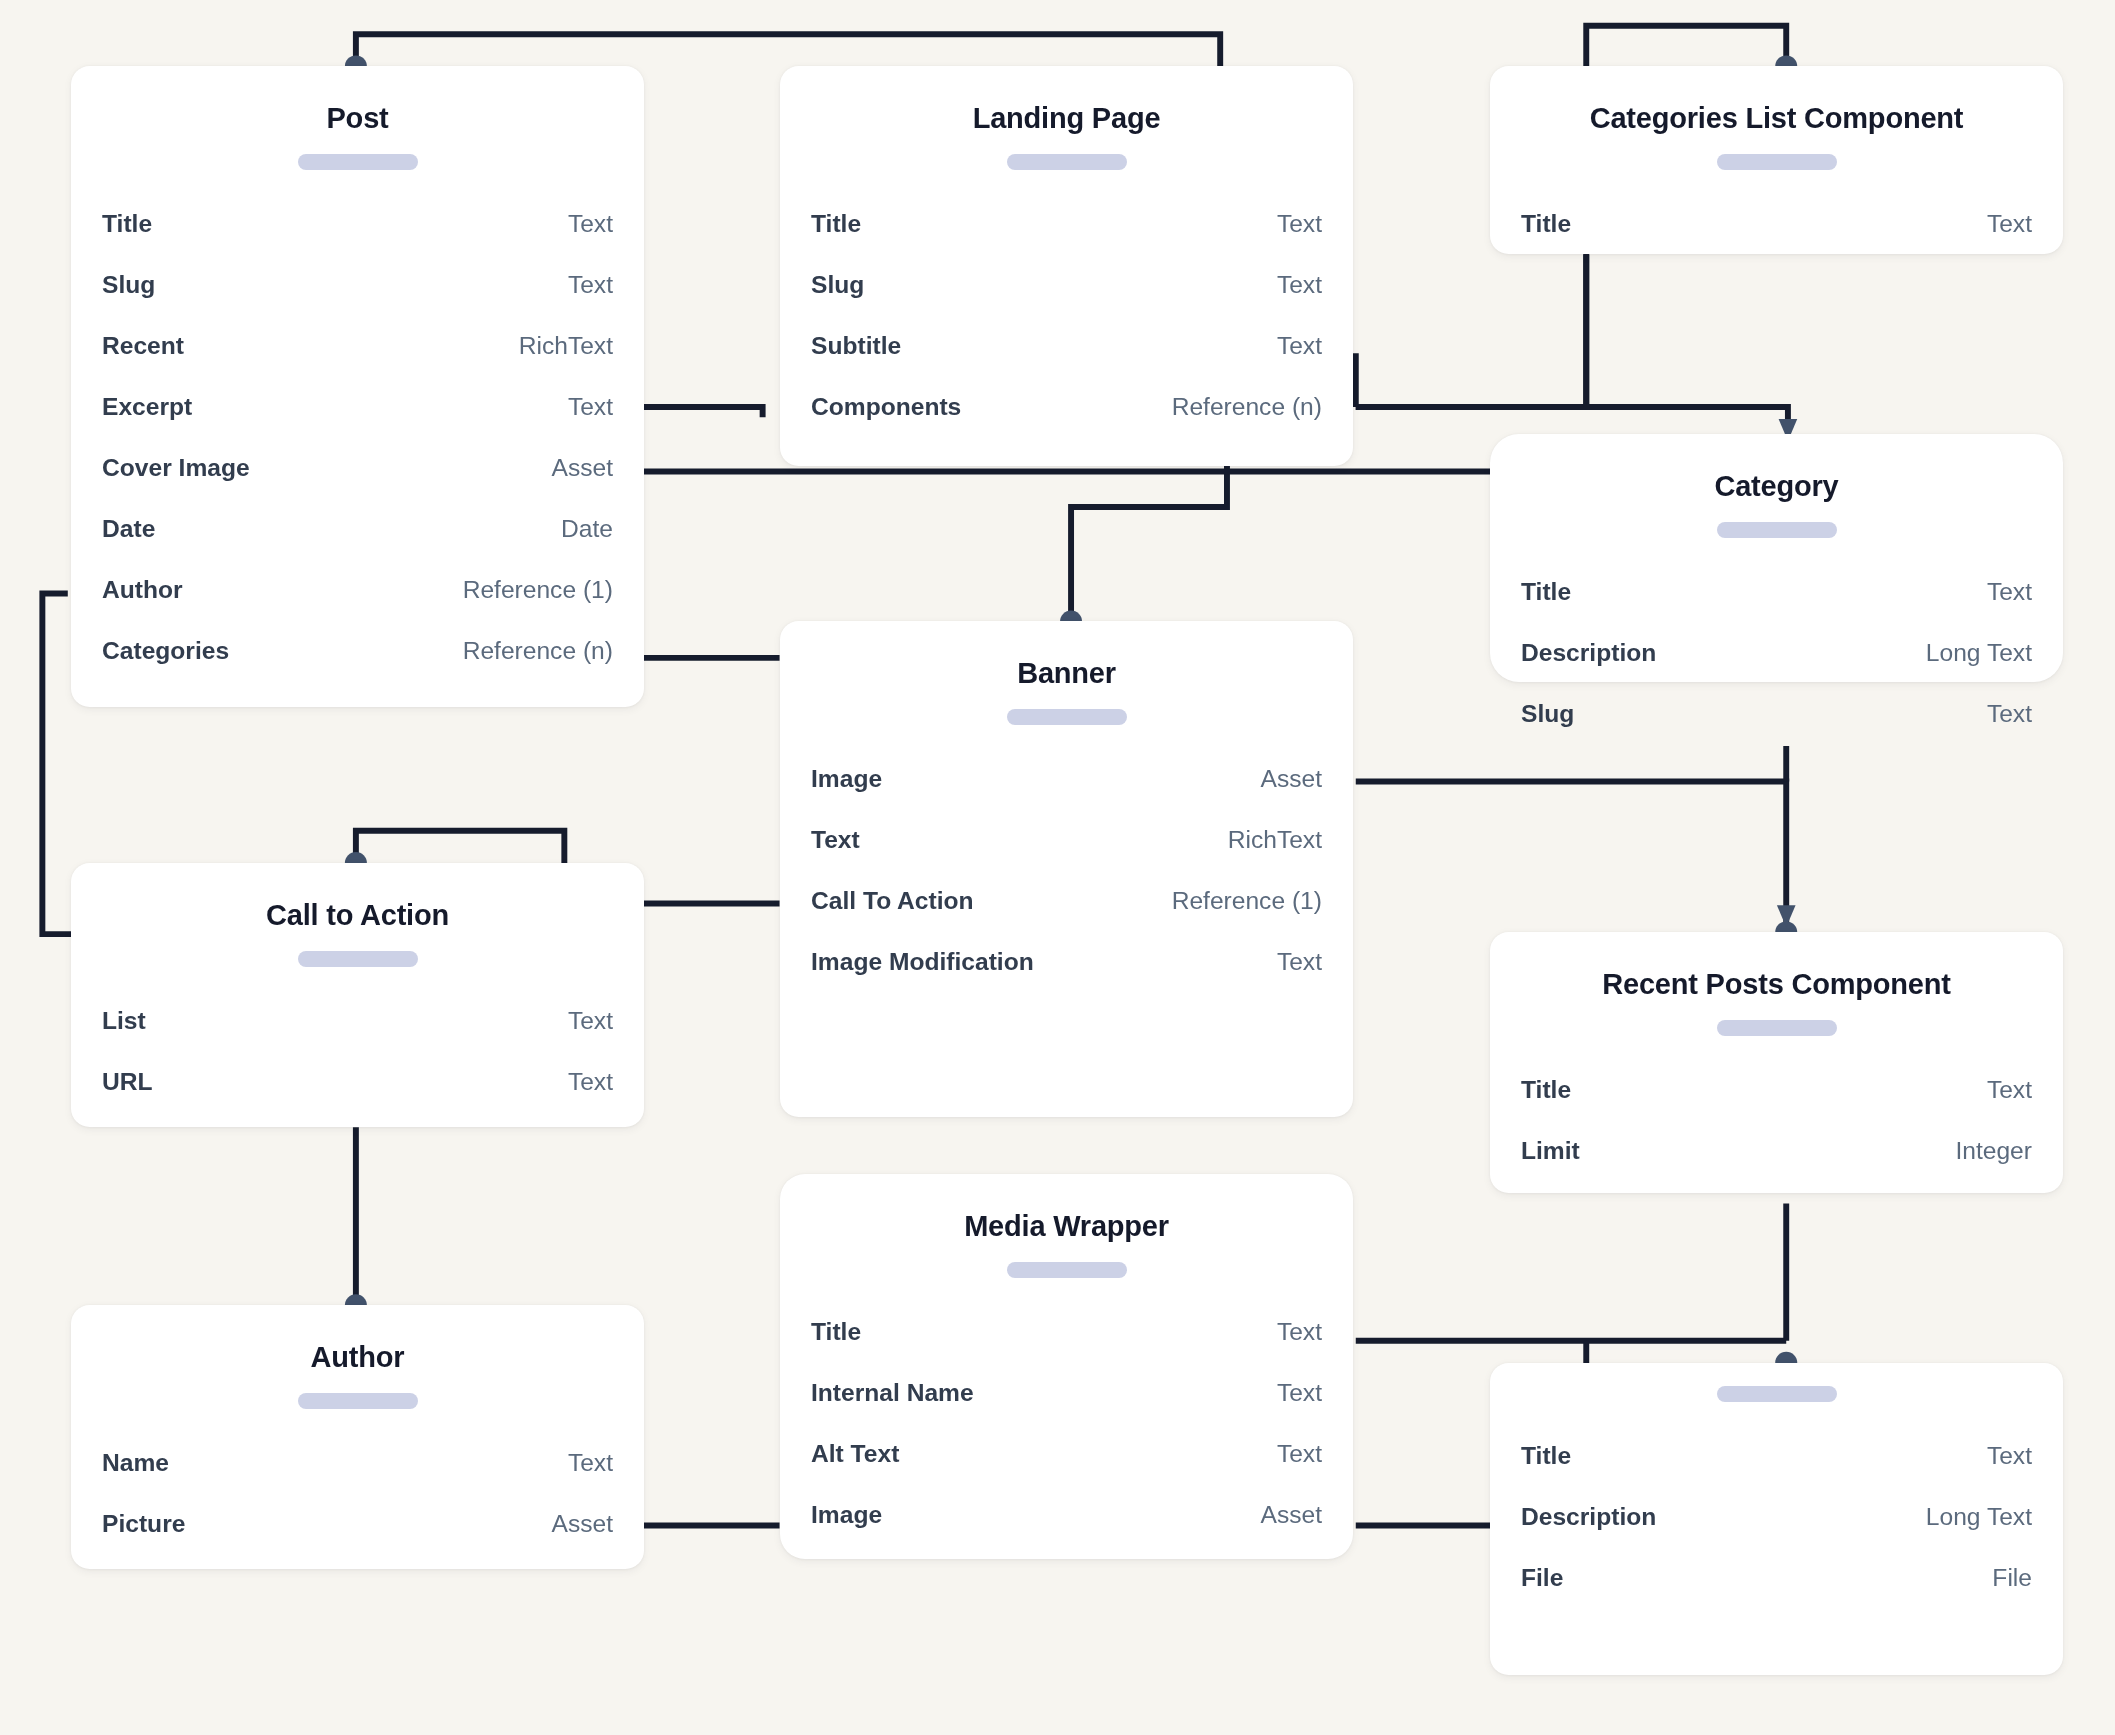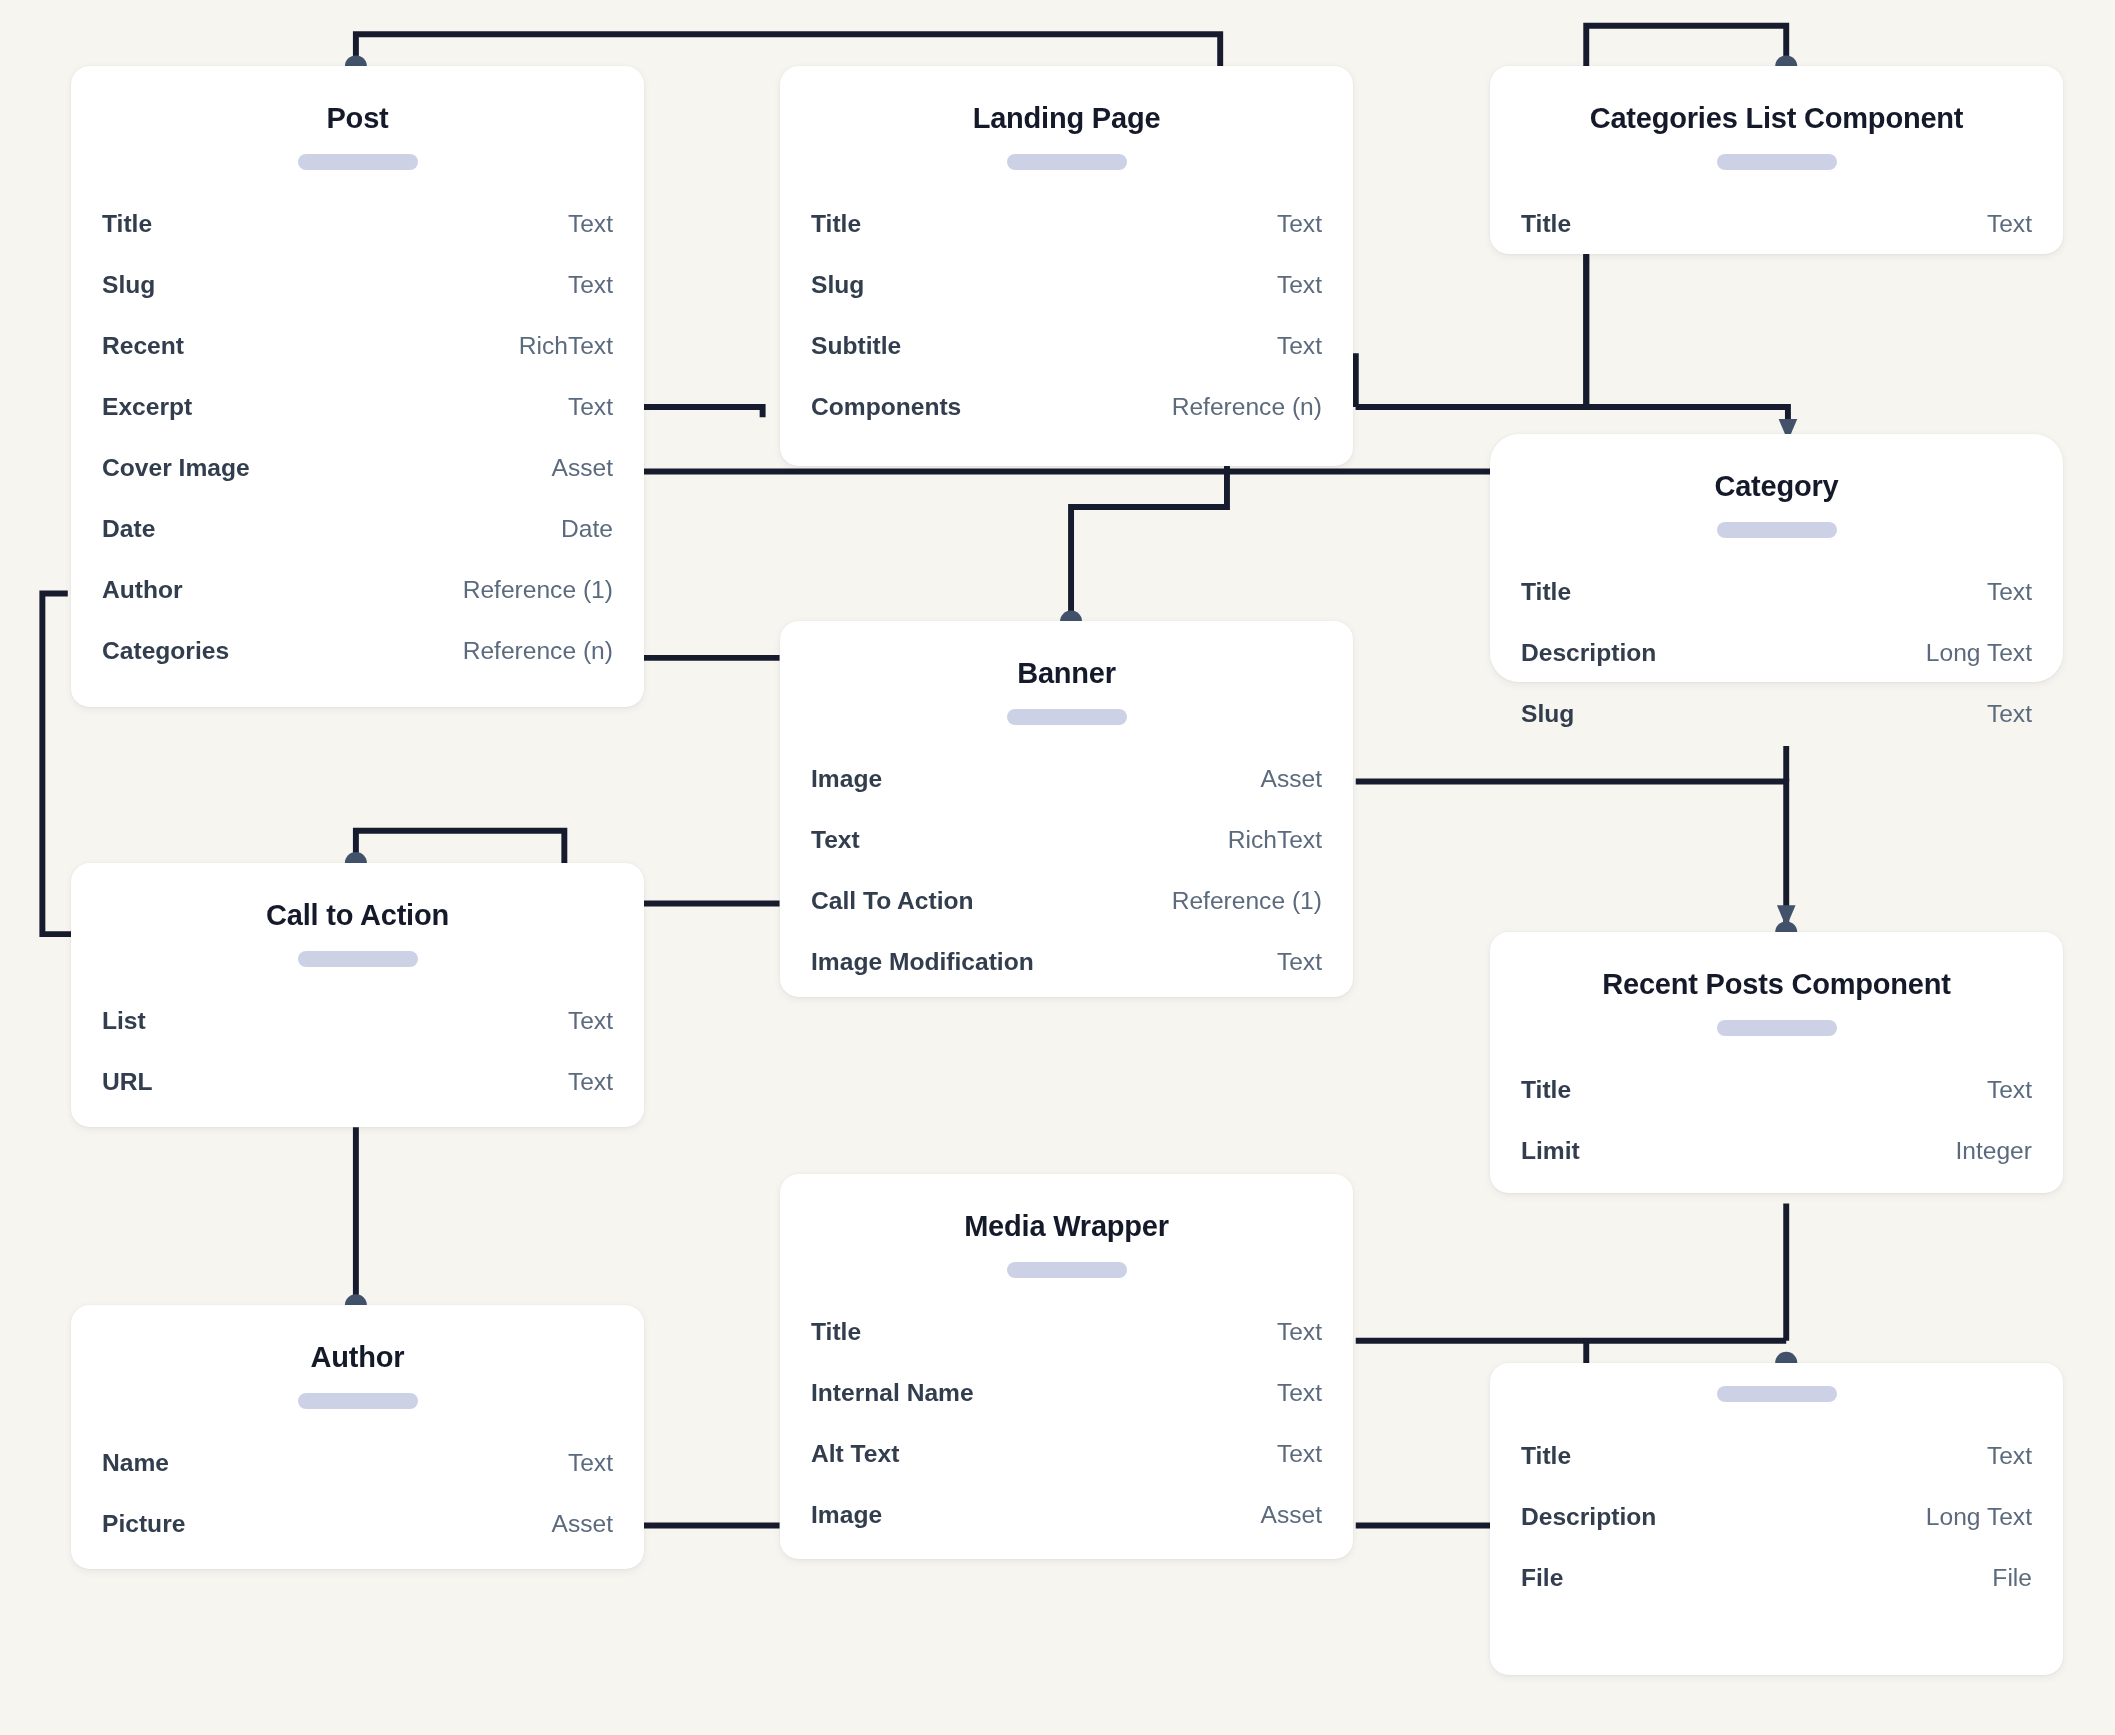--- a/index.html
+++ b/index.html
@@ -203,21 +203,21 @@
         <span class="field-name">Description</span>
         <span class="field-type">Long Text</span>
       </div>
       <div class="field-row">
         <span class="field-name">Slug</span>
         <span class="field-type">Text</span>
       </div>
     </div>
   </div>
 
-  <div class="card" style="left:780px; top:621px; width:573px; height:376px;">
+  <div class="card" style="left:780px; top:621px; width:573px; height:496px;">
     <div class="card-title">Banner</div>
     <div class="card-badge-wrap">
       <div class="card-badge"></div>
     </div>
     <div class="fields">
       <div class="field-row">
         <span class="field-name">Image</span>
         <span class="field-type">Asset</span>
       </div>
       <div class="field-row">
@@ -279,21 +279,21 @@
         <span class="field-name">Name</span>
         <span class="field-type">Text</span>
       </div>
       <div class="field-row">
         <span class="field-name">Picture</span>
         <span class="field-type">Asset</span>
       </div>
     </div>
   </div>
 
-  <div class="card" style="left:780px; top:1174px; width:573px; height:385px;">
+  <div class="card" style="left:780px; top:1174px; width:573px; height:385px;border-radius:25px;">
     <div class="card-title">Media Wrapper</div>
     <div class="card-badge-wrap">
       <div class="card-badge"></div>
     </div>
     <div class="fields">
       <div class="field-row">
         <span class="field-name">Title</span>
         <span class="field-type">Text</span>
       </div>
       <div class="field-row">

